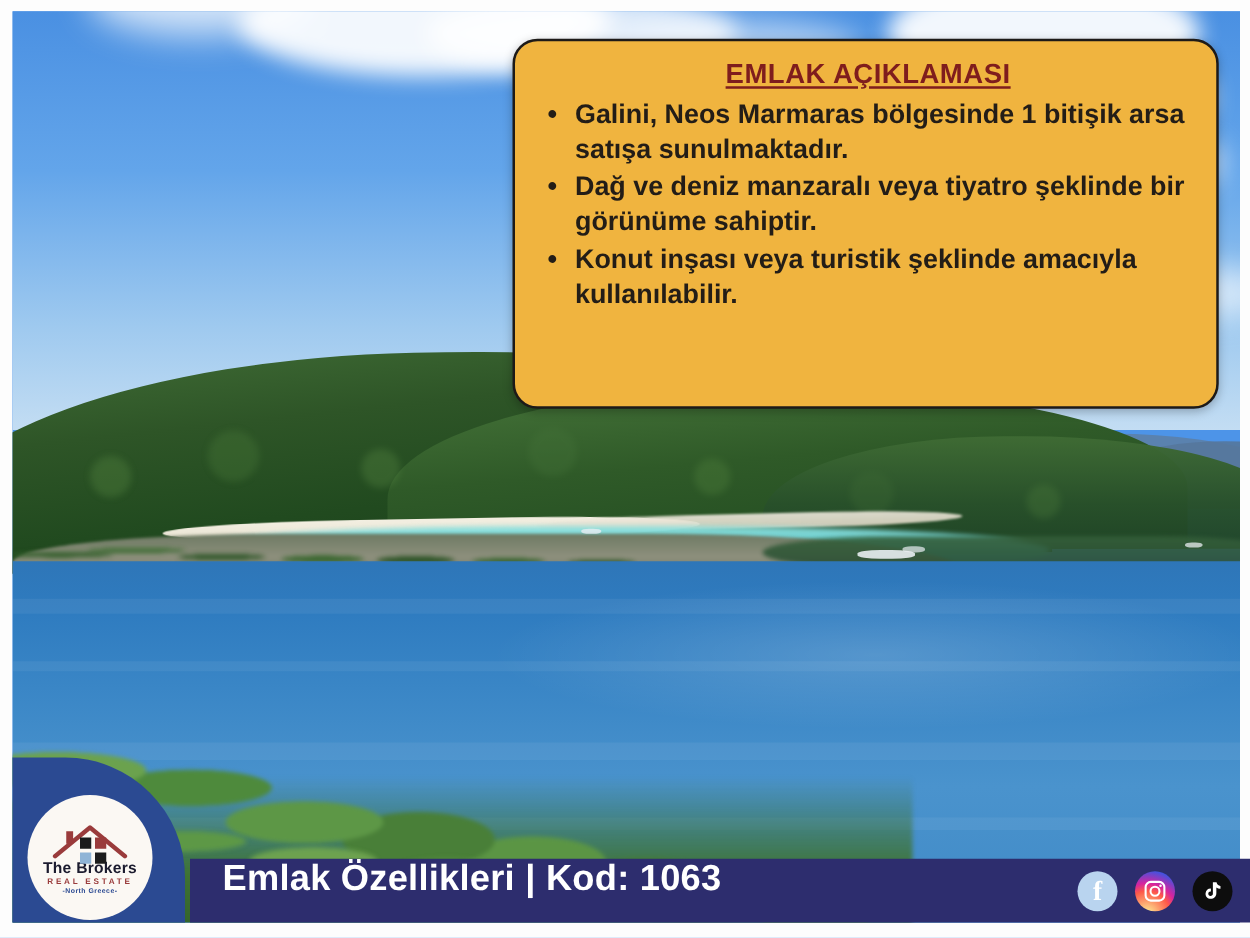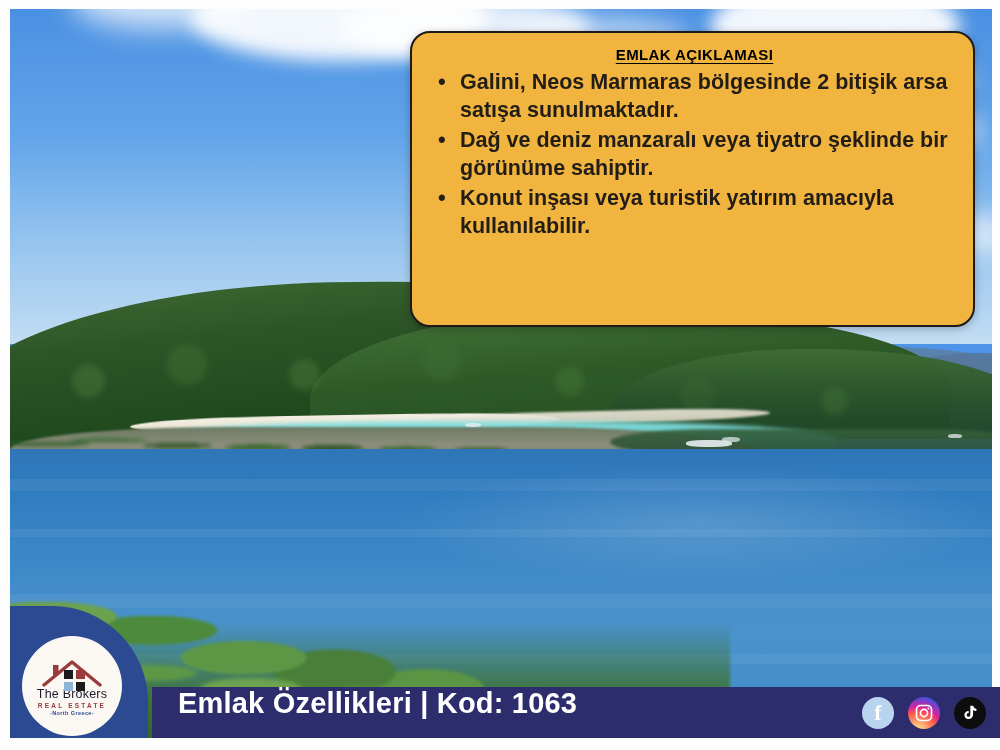--- a/index.html
+++ b/index.html
@@ -120,22 +120,22 @@
         radial-gradient(ellipse at 70% 78%, #4c8239 0 44px, transparent 46px),
         radial-gradient(ellipse at 82% 84%, #639a47 0 42px, transparent 44px),
         radial-gradient(ellipse at 93% 90%, #4f8839 0 40px, transparent 42px);
       filter:blur(2px);opacity:.95;}
 
   
   .card{position:absolute;left:410px;top:31px;width:565px;height:296px;
         background:#f0b43f;border:2px solid #1d1a18;border-radius:20px;
         box-shadow:0 2px 8px rgba(0,0,0,.25);box-sizing:border-box;
         padding:10px 18px 8px 22px;}
-  .card-title{text-align:center;font-weight:bold;font-size:15px;letter-spacing:.4px;
-        color:#000000;text-decoration:underline;text-underline-offset:3px;
+  .card-title{text-align:center;font-weight:bold;font-size:22px;letter-spacing:.4px;
+        color:#7f1d1d;text-decoration:underline;text-underline-offset:3px;
         margin:3px 0 6px 0;}
   .bullets{list-style:none;margin:0;padding:0;}
   .bullets li{position:relative;padding-left:26px;margin:0 0 2px 0;
         font-size:21.5px;font-weight:bold;line-height:1.30;color:#231d17;}
   .bullets li::before{content:"\2022";position:absolute;left:4px;top:-1px;font-size:22px;}
 
   
   .bar{position:absolute;left:152px;top:687px;width:852px;height:51px;
        background:#2d2d6e;display:flex;align-items:flex-start;}
   .bar-title{color:#ffffff;font-size:29px;font-weight:600;letter-spacing:.2px;
@@ -152,21 +152,21 @@
   .badge{position:absolute;left:10px;top:606px;width:138px;height:132px;
        background:#2b4a92;border-radius:0 96px 0 0;overflow:hidden;}
   .badge-inner{position:absolute;left:12px;top:30px;width:100px;height:100px;
        border-radius:50%;background:#fbf8f3;
        display:flex;flex-direction:column;align-items:center;justify-content:center;}
   .roof{position:relative;width:62px;height:26px;margin-top:2px;}
   .roof svg{position:absolute;left:0;top:0;}
   .sqgrid{position:absolute;left:23px;top:11px;width:21px;height:21px;
        display:grid;grid-template-columns:9px 9px;grid-template-rows:9px 9px;gap:3px;}
   .sq{width:9px;height:9px;}
-  .logo-name{font-size:12.5px;font-weight:normal;color:#1b1b2e;margin-top:2px;letter-spacing:.2px;}
+  .logo-name{font-size:12.5px;font-weight:bold;color:#1b1b2e;margin-top:2px;letter-spacing:.2px;}
   .logo-sub{font-size:6.5px;font-weight:bold;color:#9a3b3b;letter-spacing:2.2px;margin-top:1px;}
   .logo-sub2{font-size:5.5px;font-weight:bold;color:#2b4a92;letter-spacing:.4px;margin-top:1px;}
 </style>
 </head>
 <body>
 
 <div id="poster">
 
   <div class="photo">
 
@@ -210,23 +210,23 @@
     <div class="boat bt3"></div>
     <div class="boat bt4"></div>
 
     <div class="fg"></div>
     <div class="fg2"></div>
   </div>
 
   <div class="card">
     <div class="card-title">EMLAK AÇIKLAMASI</div>
     <ul class="bullets">
-      <li>Galini, Neos Marmaras bölgesinde 2 bitişik arsa satışa sunulmaktadır.</li>
+      <li>Galini, Neos Marmaras bölgesinde 1 bitişik arsa satışa sunulmaktadır.</li>
       <li>Dağ ve deniz manzaralı veya tiyatro şeklinde bir görünüme sahiptir.</li>
-      <li>Konut inşası veya turistik yatırım amacıyla kullanılabilir.</li>
+      <li>Konut inşası veya turistik şeklinde amacıyla kullanılabilir.</li>
     </ul>
   </div>
 
   <div class="bar">
     <div class="bar-title">Emlak Özellikleri | Kod: 1063</div>
 
     <div class="socials">
       <div class="soc soc-fb">f</div>
       <div class="soc soc-ig">
         <svg width="20" height="20" viewBox="0 0 24 24" fill="none" stroke="#ffffff" stroke-width="2">

